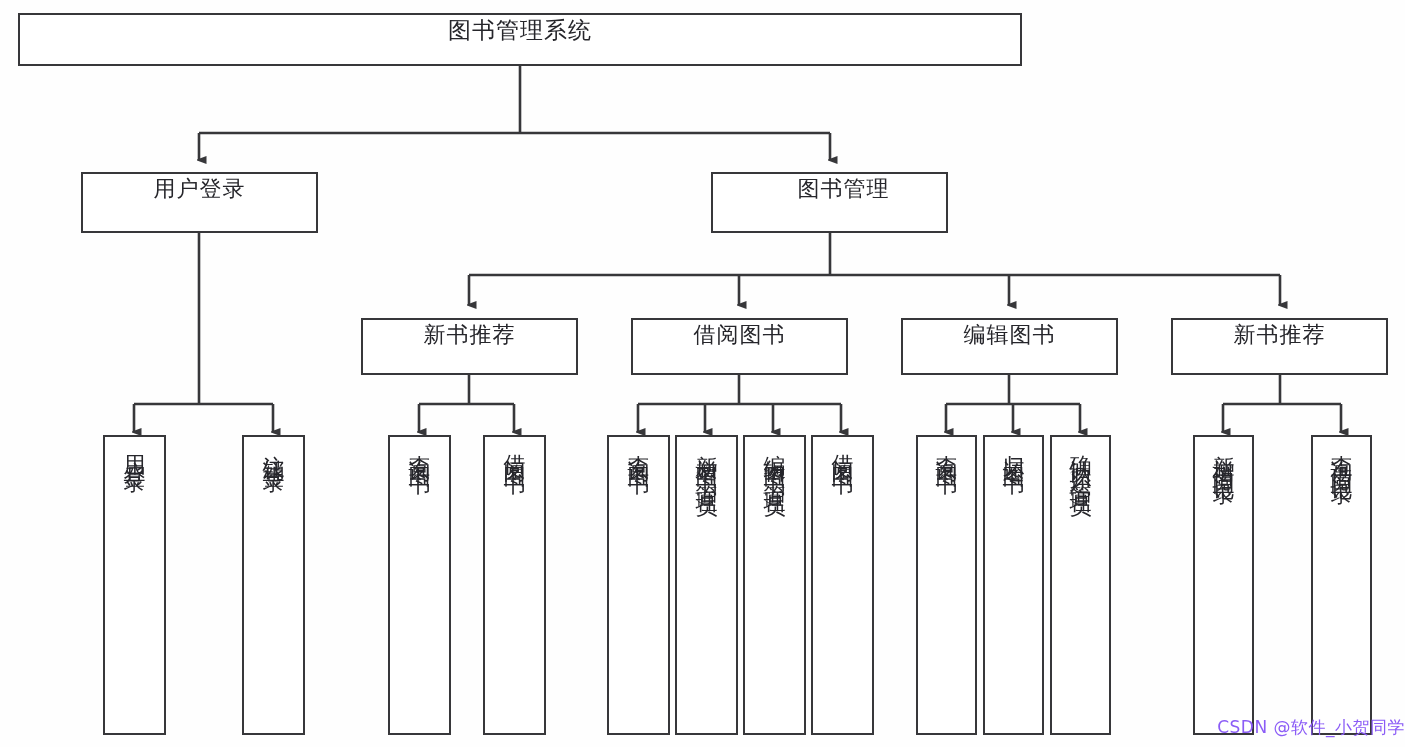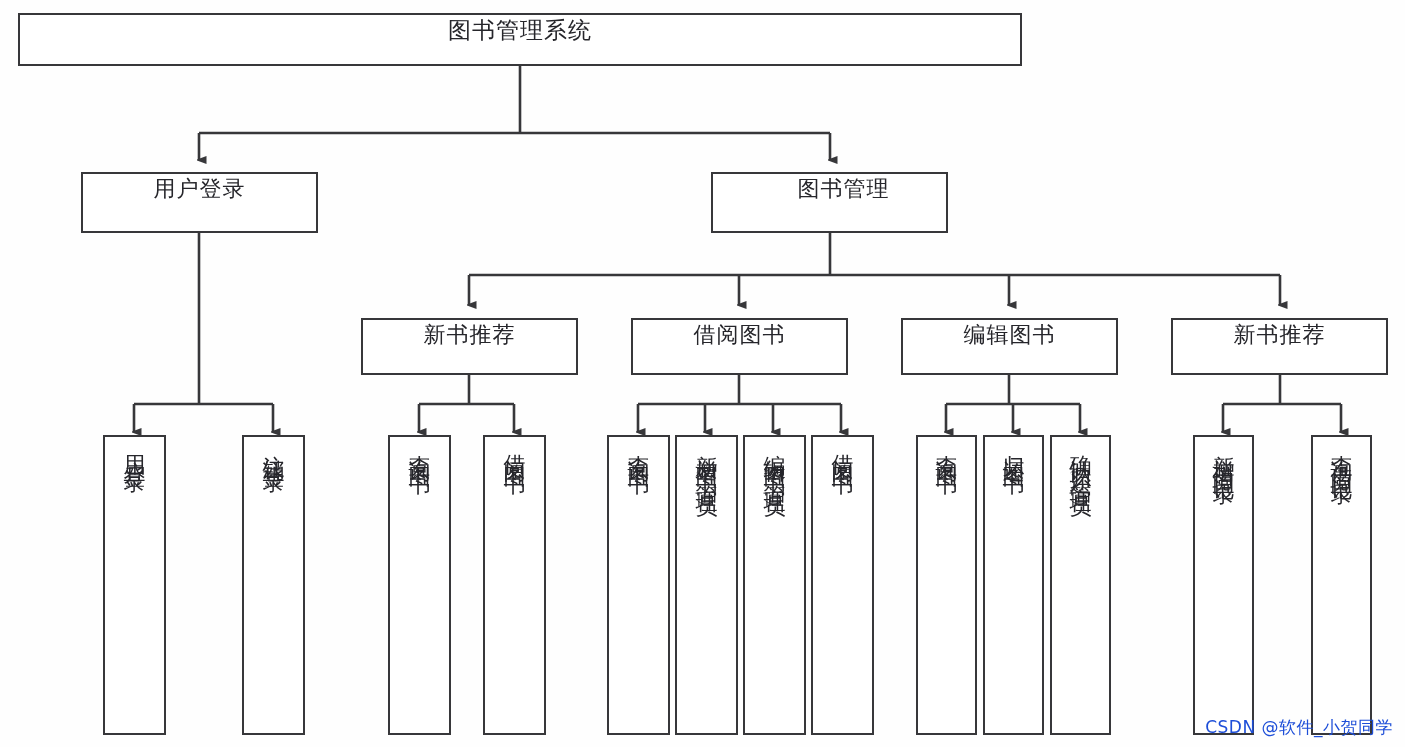--- a/index.html
+++ b/index.html
@@ -46,24 +46,24 @@
     letter-spacing: 6px;
     line-height: 1;
     white-space: nowrap;
     text-align: center;
   }
   .node.root {
     font-size: 23px;
   }
   .watermark {
     position: absolute;
-    right: 12px;
+    right: 0;
     bottom: 8px;
     font-size: 17px;
-    color: #1d4ed8;
+    color: #8b5cf6;
     white-space: nowrap;
     letter-spacing: 0.5px;
   }
 </style>
 </head>
 <body>
 
 <div id="canvas">
 
   <svg class="wires" viewBox="0 0 1405 747">

